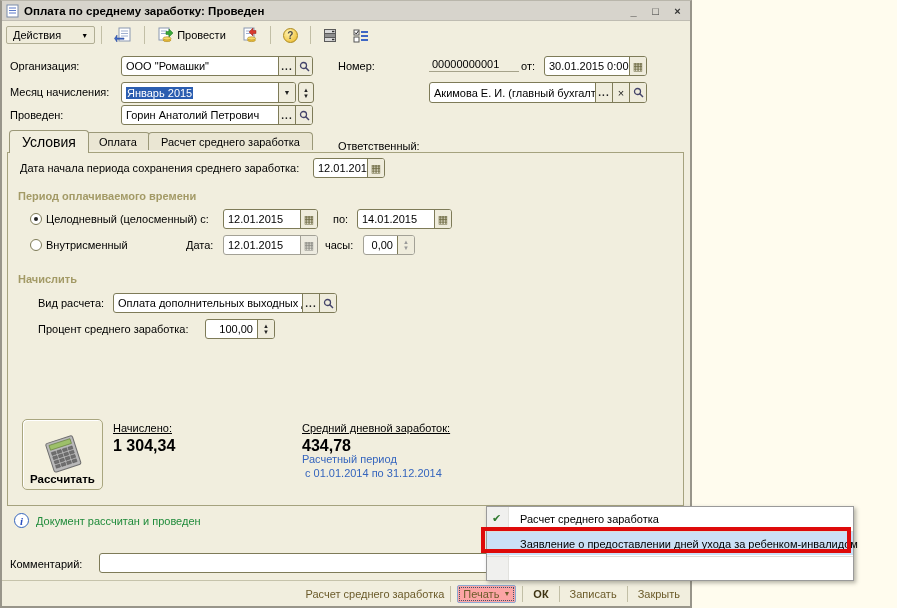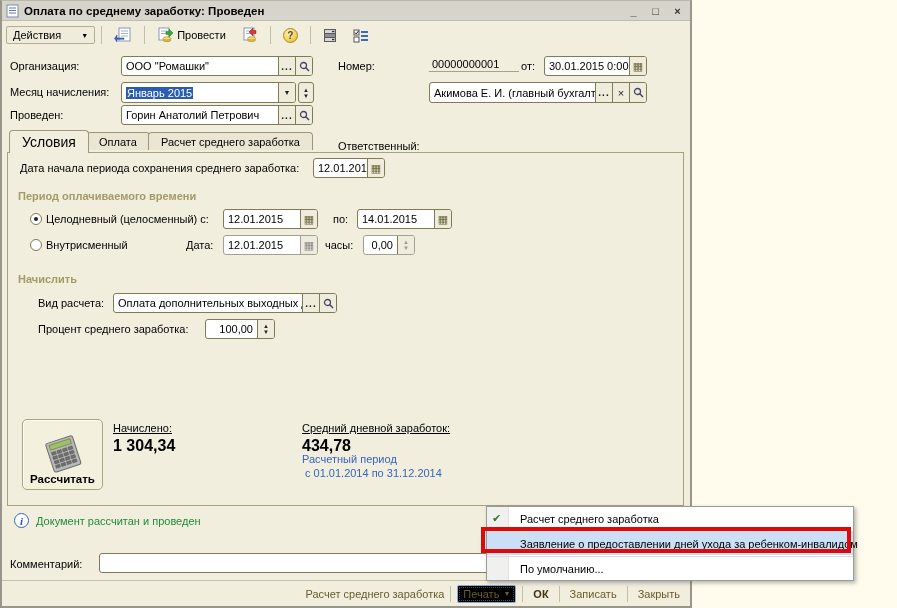--- a/index.html
+++ b/index.html
@@ -63,21 +63,21 @@
   .info-ico { position:absolute; width:15px; height:15px; border-radius:50%; background:#fff; border:1px solid #3565BD;
     color:#2A4FC0; font-family:"Liberation Serif","DejaVu Serif",serif; font-style:italic; font-weight:bold;
     display:flex; align-items:center; justify-content:center; font-size:11px; }
 
   
   .footer { position:absolute; left:0; right:0; bottom:0; height:26px; border-top:1px solid #C6C3AB;
     background:#F1EEDE; display:flex; align-items:center; justify-content:flex-end; padding-right:6px; gap:6px;
     color:#6B5B2A; }
   .fsep { width:1px; height:16px; background:#C2BFA6; }
   .fbtn-txt { padding:2px 4px; color:#6B5B2A; }
-  .print-btn { display:flex; align-items:center; gap:4px; background:#000000; border:1px solid #8CA8D2;
+  .print-btn { display:flex; align-items:center; gap:4px; background:#fca5a5; border:1px solid #8CA8D2;
     border-radius:2px; padding:2px 5px; outline:1px dotted #44506B; outline-offset:-3px; color:#6B5B2A; }
   .ok-btn { font-weight:bold; color:#3E3312; }
 
   
   .menu { position:absolute; left:486px; top:506px; width:368px; height:75px; background:#fff;
     border:1px solid #9A9A9A; box-shadow:2px 2px 4px rgba(90,90,80,.45); z-index:10; }
   .menu .gutter { position:absolute; left:0; top:0; bottom:0; width:22px; background:#F0F0EE; border-right:1px solid #E2E2DE; }
   .mitem { position:absolute; left:0; right:0; height:23px; display:flex; align-items:center; padding-left:33px; white-space:nowrap; }
   .mitem.hl { background:#CBE0F6; }
   .msep { position:absolute; left:0; right:0; height:1px; background:#DDDDD8; }
@@ -348,16 +348,15 @@
   </div>
 </div>
 
 <div class="menu">
   <div class="gutter"></div>
   <span class="mcheck">✔</span>
   <div class="mitem" style="top:0;">Расчет среднего заработка</div>
   <div class="msep" style="top:24px;"></div>
   <div class="mitem hl" style="top:25px;">Заявление о предоставлении дней ухода за ребенком-инвалидом</div>
   <div class="msep" style="top:49px;"></div>
-  <div class="mitem" style="top:50px;">По умолчанию...</div>
 </div>
 
 <div class="annotation"></div>
 
 </body></html>

